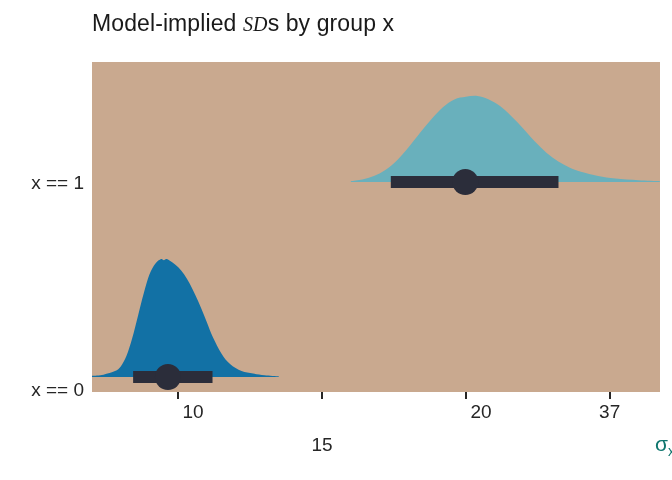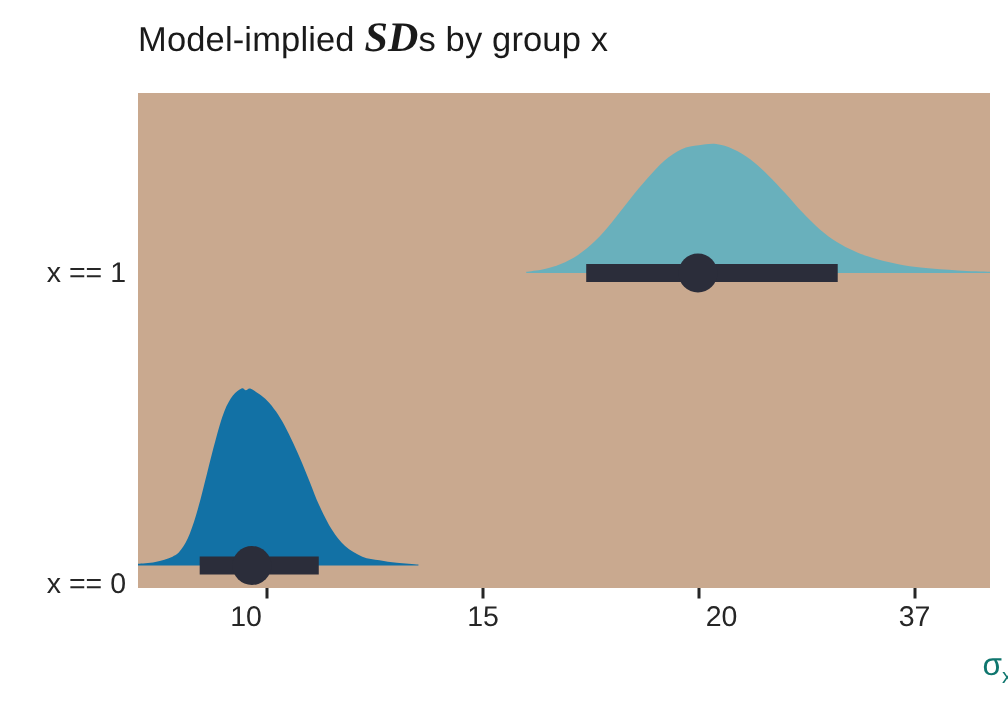--- a/index.html
+++ b/index.html
@@ -26,22 +26,21 @@
     top: 10px;
     width: 568px;
     font-size: 23px;
     color: #1a1a1a;
     letter-spacing: 0.1px;
     white-space: nowrap;
   }
   .plot-title .em {
     font-family: "Liberation Serif", serif;
     font-style: italic;
-    font-size: 28px;
-    font-weight: bold;
+    font-size: 20px;
   }
   .panel {
     position: absolute;
     left: 92px;
     top: 62px;
     width: 568px;
     height: 330px;
     background: #c9a98f;
     overflow: hidden;
   }
@@ -121,23 +120,23 @@
         <g>
           <path d="M 0.00 313.82 C 1.92 313.62, 7.67 313.43, 11.50 312.64 C 15.34 311.85, 20.13 310.48, 23.01 309.10 C 25.88 307.72, 26.84 306.94, 28.76 304.38 C 30.68 301.82, 32.59 298.48, 34.51 293.76 C 36.43 289.04, 38.35 282.75, 40.26 276.06 C 42.18 269.37, 44.10 261.11, 46.02 253.64 C 47.93 246.17, 49.85 238.10, 51.77 231.22 C 53.68 224.34, 55.60 217.26, 57.52 212.34 C 59.44 207.42, 61.35 204.28, 63.27 201.72 C 65.19 199.16, 67.58 197.59, 69.02 197.00 C 70.46 196.41, 70.94 198.18, 71.90 198.18 C 72.86 198.18, 73.34 196.61, 74.77 197.00 C 76.21 197.39, 78.61 199.16, 80.53 200.54 C 82.44 201.92, 84.36 203.29, 86.28 205.26 C 88.20 207.23, 90.11 209.59, 92.03 212.34 C 93.95 215.09, 95.86 218.24, 97.78 221.78 C 99.70 225.32, 101.62 229.45, 103.53 233.58 C 105.45 237.71, 107.37 242.04, 109.29 246.56 C 111.20 251.08, 113.12 256.00, 115.04 260.72 C 116.96 265.44, 118.39 269.77, 120.79 274.88 C 123.19 279.99, 126.54 286.88, 129.42 291.40 C 132.29 295.92, 134.69 299.07, 138.05 302.02 C 141.40 304.97, 145.71 307.53, 149.55 309.10 C 153.38 310.67, 157.22 310.77, 161.05 311.46 C 164.89 312.15, 168.24 312.74, 172.56 313.23 C 176.87 313.72, 184.54 314.21, 186.94 314.41 L 186.94 315.00 L 0.00 315.00 Z" fill="#1271a5"></path>
           <rect x="41.13" y="309.00" width="79.38" height="12" fill="#2b2d3a"></rect>
           <circle cx="75.93" cy="315.00" r="13" fill="#2b2d3a"></circle>
         </g>
       </svg>
   </div>
 
   <div class="x-axis">
       <div class="x-tick" style="left: 85.2785px;"></div>
-      <div class="x-tick-label" style="left: 72px;">10</div>
+      <div class="x-tick-label" style="left: 101px;">10</div>
       <div class="x-tick" style="left: 229.076px;"></div>
-      <div class="x-tick-label" style="left: 230.076px;">15</div>
+      <div class="x-tick-label" style="left: 230.076px; margin-top: 33px;">15</div>
       <div class="x-tick" style="left: 372.873px;"></div>
       <div class="x-tick-label" style="left: 389px;">20</div>
       <div class="x-tick" style="left: 516.671px;"></div>
       <div class="x-tick-label" style="left: 517.671px;">37</div>
     </div>
 
   <div class="x-axis-title">
     <span>σ</span><span class="sub">x</span>
   </div>
 

